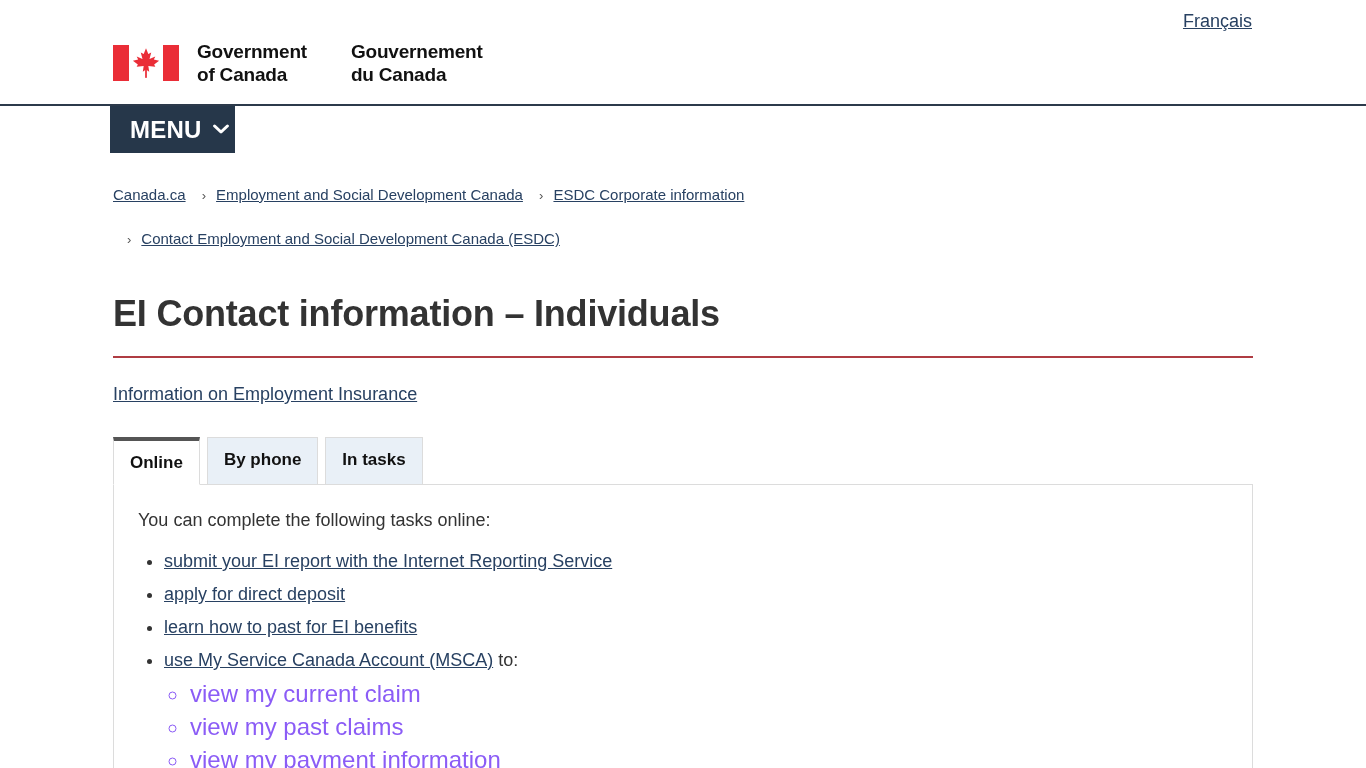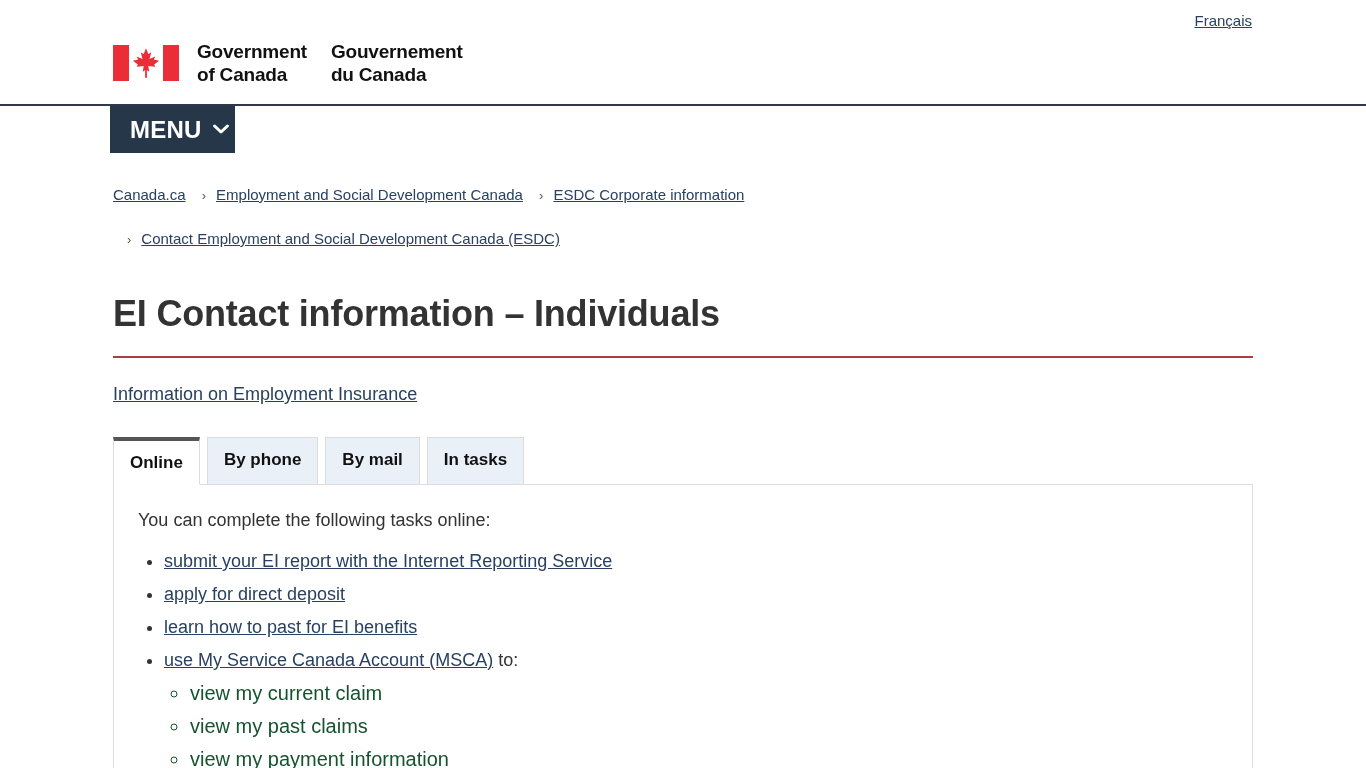--- a/index.html
+++ b/index.html
@@ -12,35 +12,35 @@
     overflow: hidden;
   }
 
   a { color: #284162; text-decoration: underline; }
 
   
   #site-header { position: relative; width: 1366px; height: 106px; background:#fff; }
 
   #lang-toggle {
     position: absolute; top: 11px; right: 114px;
-    font-size: 15px; line-height: 20px;
+    font-size: 18px; line-height: 20px;
   }
   #lang-toggle a { color:#284162; }
 
   #brand { position: absolute; left: 113px; top: 40px; display: flex; align-items: center; }
   .flag { width: 66px; height: 36px; position: relative; display:inline-block; }
   .flag .bar { position:absolute; top:0; width: 16px; height: 36px; background:#EA2D37; }
   .flag .bar.left { left: 0; }
   .flag .bar.right { right: 0; }
   .flag .leaf {
     position:absolute; left: 50%; top: 50%; transform: translate(-50%,-50%);
     width: 30px; height: 32px;
   }
   #brand .wordmark {
-    margin-left: 18px; display:flex; gap: 24px;
+    margin-left: 18px; display:flex; gap: 44px;
     font-size: 19px; line-height: 23px; font-weight: 700; color: #111;
     letter-spacing: -0.2px;
   }
   #brand .wordmark span { display:block; }
 
   #search-area {
     position:absolute; right: 114px; top: 49px;
     display:flex; align-items:stretch;
   }
   #search-input {
@@ -124,21 +124,21 @@
     background:#fff;
     padding: 22px 24px 20px 24px;
     position: relative; z-index: 1;
     min-height: 300px;
   }
   #panel-intro { font-size: 18px; line-height: 26px; color:#333; margin: 0 0 12px 0; }
 
   ul.task-list { margin: 0; padding-left: 26px; list-style: disc; }
   ul.task-list > li { font-size: 18px; line-height: 33px; color:#333; }
   ul.sub-list { margin: 0; padding-left: 26px; list-style: circle; }
-  ul.sub-list > li { font-size: 20px; line-height: 33px; color:#14532d; }
+  ul.sub-list > li { font-size: 24px; line-height: 33px; color:#8b5cf6; }
 </style>
 </head>
 <body>
 
 <header id="site-header">
 
   <div id="lang-toggle">
     <a href="#">Français</a>
   </div>
 
@@ -190,21 +190,20 @@
   <h1 id="page-title">EI Contact information – Individuals</h1>
 
   <div id="intro-link">
     <a href="#">Information on Employment Insurance</a>
   </div>
 
   <div id="tabs-wrap">
     <div id="tablist" role="tablist">
       <div class="tab active" role="tab">Online</div>
       <div class="tab" role="tab">By phone</div>
-      <div class="tab" role="tab">By mail</div>
       <div class="tab" role="tab">In tasks</div>
     </div>
 
     <div id="tabpanel" role="tabpanel">
       <p id="panel-intro">You can complete the following tasks online:</p>
 
       <ul class="task-list">
         <li>
           <a href="#">submit your EI report with the Internet Reporting Service</a><span></span>
         </li>

